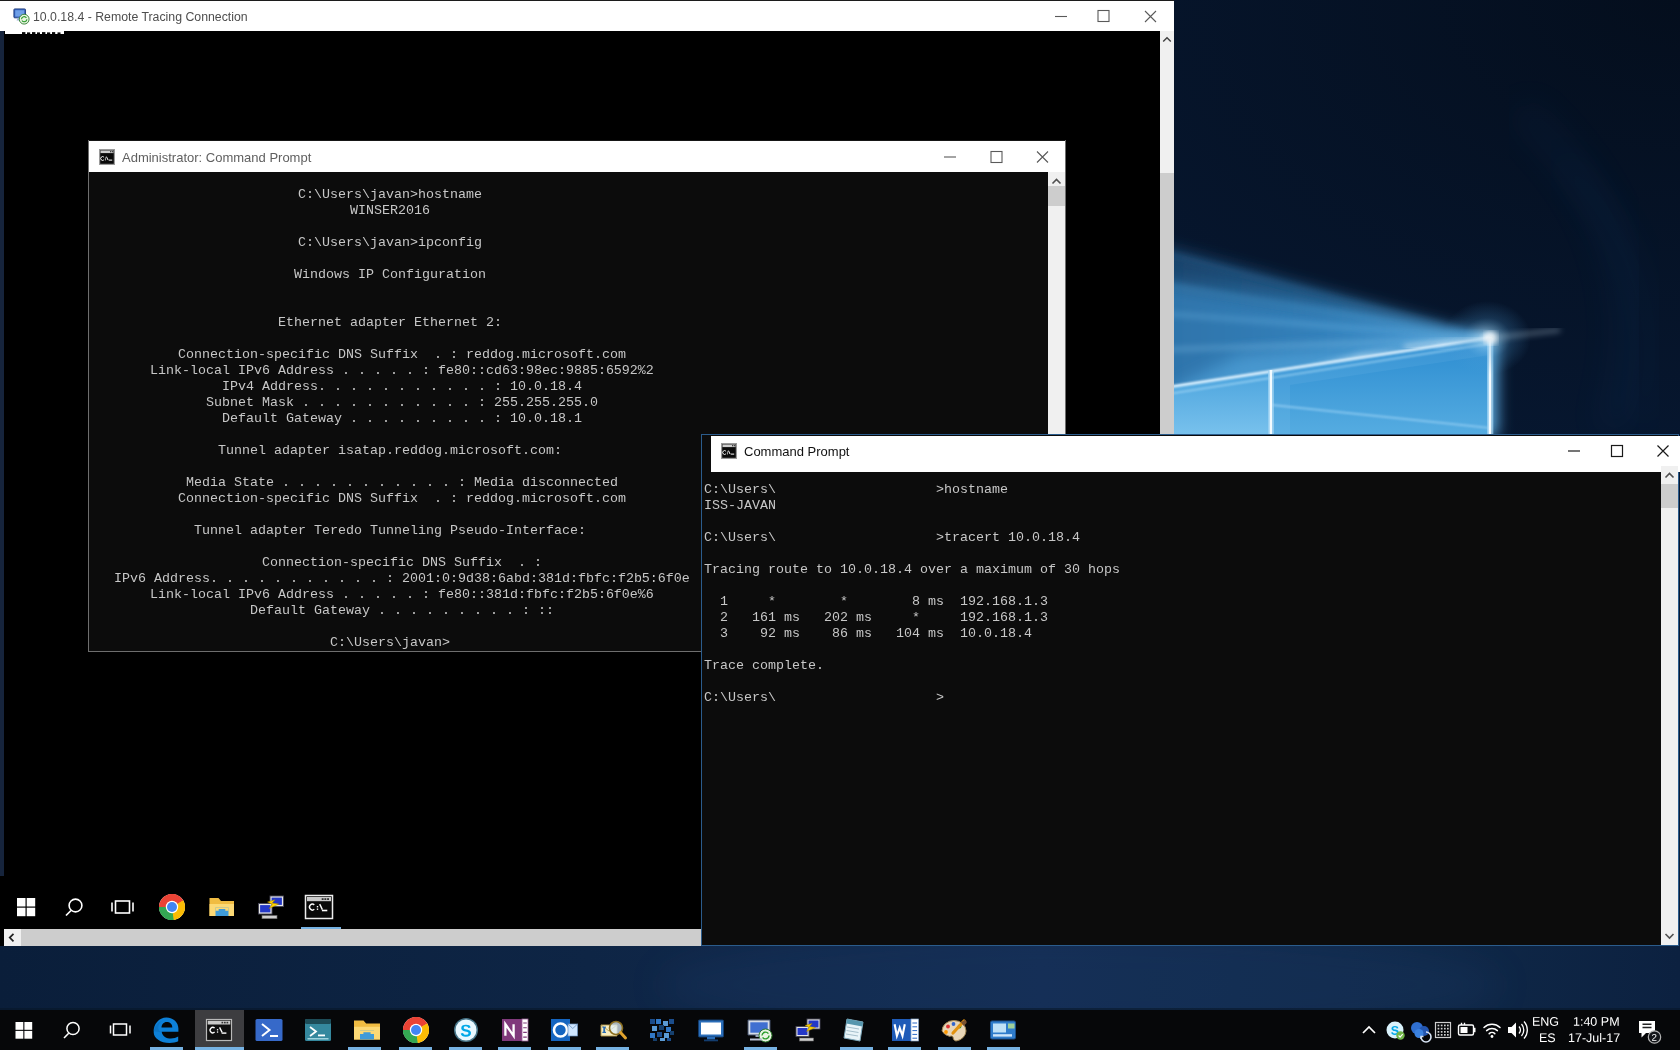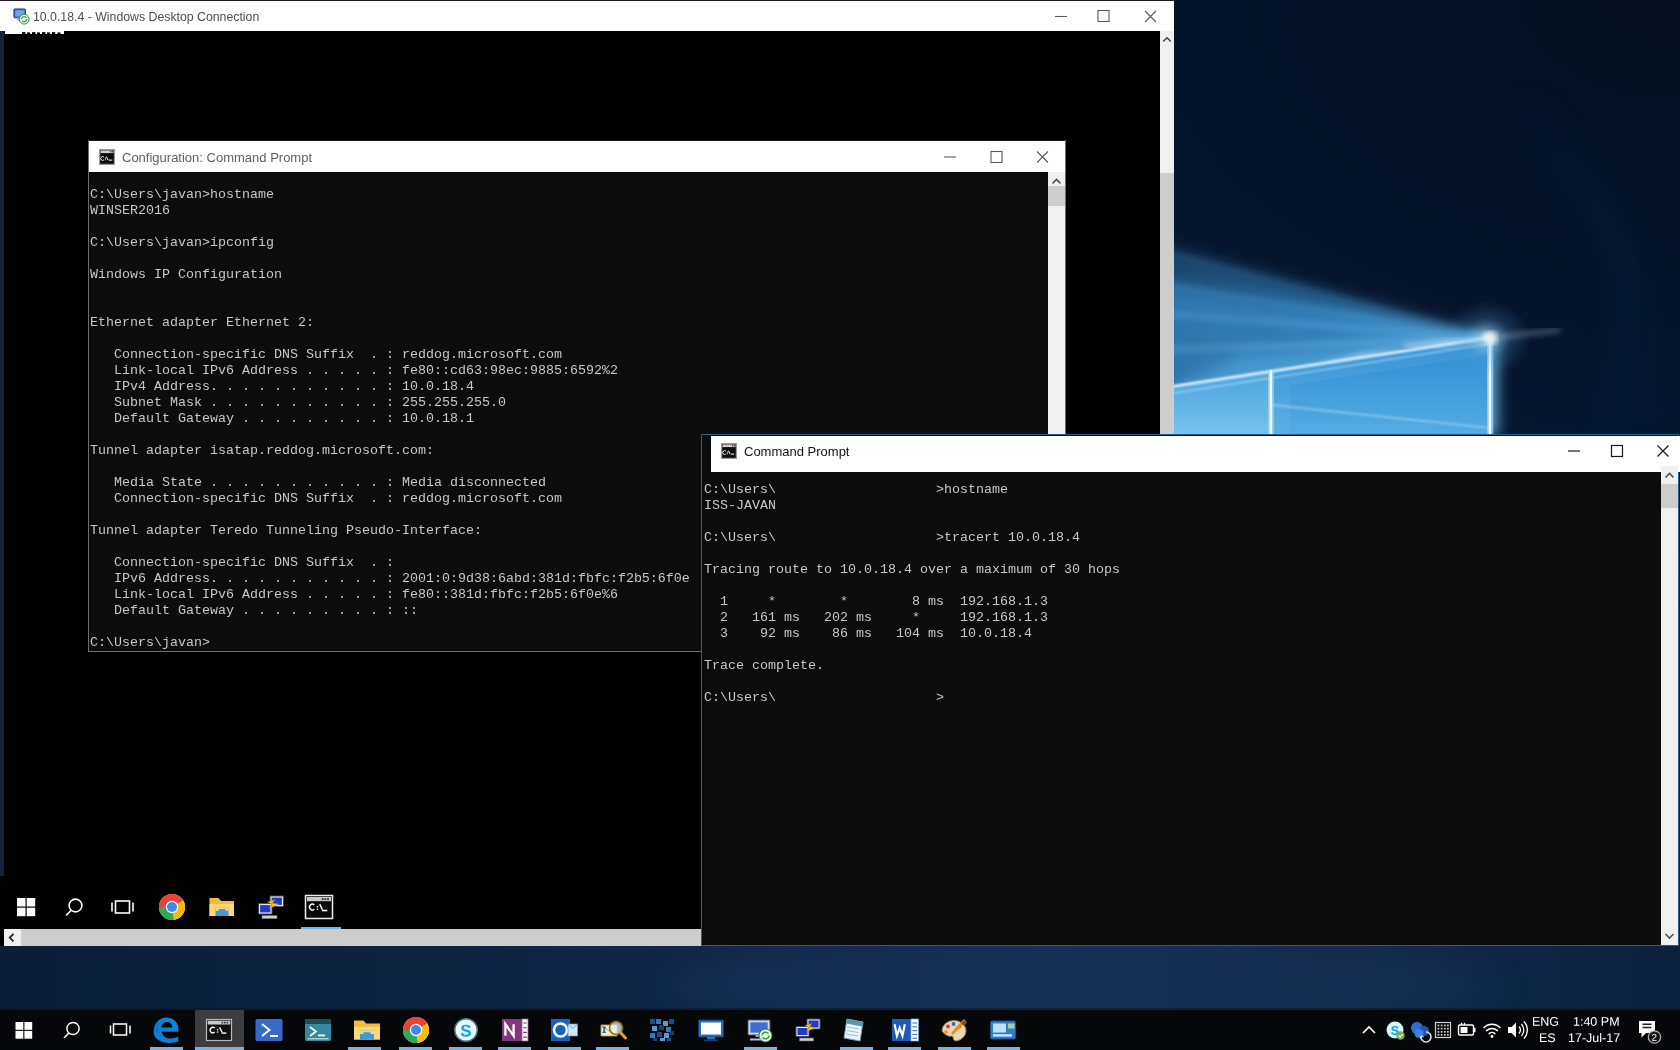--- a/index.html
+++ b/index.html
@@ -30,21 +30,21 @@
   .cmdwin { position:absolute; width:978px; height:512px; }
   .cmd-title { position:absolute; left:0; top:0; width:100%; height:32px; background:#fff; }
   .cmd-title .ttext { position:absolute; left:33px; top:9px; font-size:13px; }
   .cmd-body { position:absolute; left:0; width:100%; background:#0c0c0c; }
   .cmd-scroll { position:absolute; width:17px; background:#f0f0f0; }
 
   
   #admincmd { left:88px; top:140px; border:1px solid #6e6e6e; border-top:none; background:#0c0c0c; }
   #admincmd .cmd-title { border-top:1px solid #161616; height:32px; }
   #admincmd .ttext { color:#5f5f5f; }
-  #admincmd .cmd-body { top:32px; height:479px; }
+  #admincmd .cmd-body { top:32px; height:479px;text-align:center; }
   #admincmd pre { position:absolute; left:1px; top:15px; }
   #admincmd .cmd-scroll { right:0; top:32px; height:479px; }
 
   
   #localcmd { left:701px; top:434px; border:1px solid #2b5c8c; background:#0c0c0c; }
   #localcmd .cmd-title { top:1px; height:36px;margin-left:9px; }
   #localcmd .ttext { color:#111; top:8px; }
   #localcmd .cmd-body { top:31px; height:346px; }
   #localcmd pre { position:absolute; left:2px; top:16px; }
   #localcmd .cmd-scroll { right:0; top:31px; height:479px; }
@@ -260,21 +260,21 @@
           <rect x="11" y="2.1" width="1.3" height="1.2" fill="#333"></rect>
             <rect x="12.9" y="2.1" width="1.3" height="1.2" fill="#333"></rect>
           <g stroke="#fff" stroke-width="1" fill="none">
             <path d="M4.9,8.1 A1.9,1.9 0 1 0 4.9,10.9"></path>
             <path d="M7.4,7.6 L9.1,11.1"></path>
           </g>
           <rect x="5.9" y="8.6" width="1" height="1" fill="#fff"></rect>
           <rect x="5.9" y="10.3" width="1" height="1" fill="#fff"></rect>
           <rect x="9.8" y="10.6" width="3.4" height="1" fill="#fff"></rect>
         </svg>
-        <span class="ttext">Configuration: Command Prompt</span>
+        <span class="ttext">Administrator: Command Prompt</span>
         <svg class="abs" style="right:3px;top:0" width="134" height="32" viewBox="0 0 134 32">
           <g stroke="#5a5a5a" stroke-width="1.1" fill="none">
             <path d="M16,16 h12"></path>
             <rect x="63" y="10.5" width="11" height="11"></rect>
             <path d="M109,10.5 l11,11 M120,10.5 l-11,11"></path>
           </g>
         </svg>
       </div>
       <div class="cmd-scroll">
         <svg class="abs" style="left:0;top:0" width="17" height="479" viewBox="0 0 17 479">
@@ -299,21 +299,21 @@
     </div>
 
     <div id="rdp-title">
       <svg class="abs" style="left:13px;top:7px" width="17" height="17" viewBox="0 0 19 19">
         <rect x="1" y="1" width="13" height="10" rx="1" fill="#3a66c0" stroke="#1c3a7a" stroke-width="1"></rect>
         <rect x="2.5" y="2.5" width="10" height="7" fill="#6fa0e8"></rect>
         <path d="M5,11 h5 l1,3 h-7 z" fill="#9db6d8"></path>
         <circle cx="12.5" cy="12.5" r="5.5" fill="#e9f4e2" stroke="#2c7a2c" stroke-width="1"></circle>
         <path d="M9.5,12.5 a3,3 0 0 1 5.5,-1.5 M15.5,12.5 a3,3 0 0 1 -5.5,1.5" stroke="#2f9e2f" stroke-width="1.3" fill="none"></path>
       </svg>
-      <span class="ttext">10.0.18.4 - Windows Desktop Connection</span>
+      <span class="ttext">10.0.18.4 - Remote Tracing Connection</span>
       <svg class="abs" style="left:1040px;top:0" width="134" height="31" viewBox="0 0 134 31">
         <g stroke="#5a5a5a" stroke-width="1.1" fill="none">
           <path d="M15,15.5 h12"></path>
           <rect x="58" y="9.5" width="11" height="11"></rect>
           <path d="M105,10 l11,11 M116,10 l-11,11"></path>
         </g>
       </svg>
     </div>
   </div>
 

